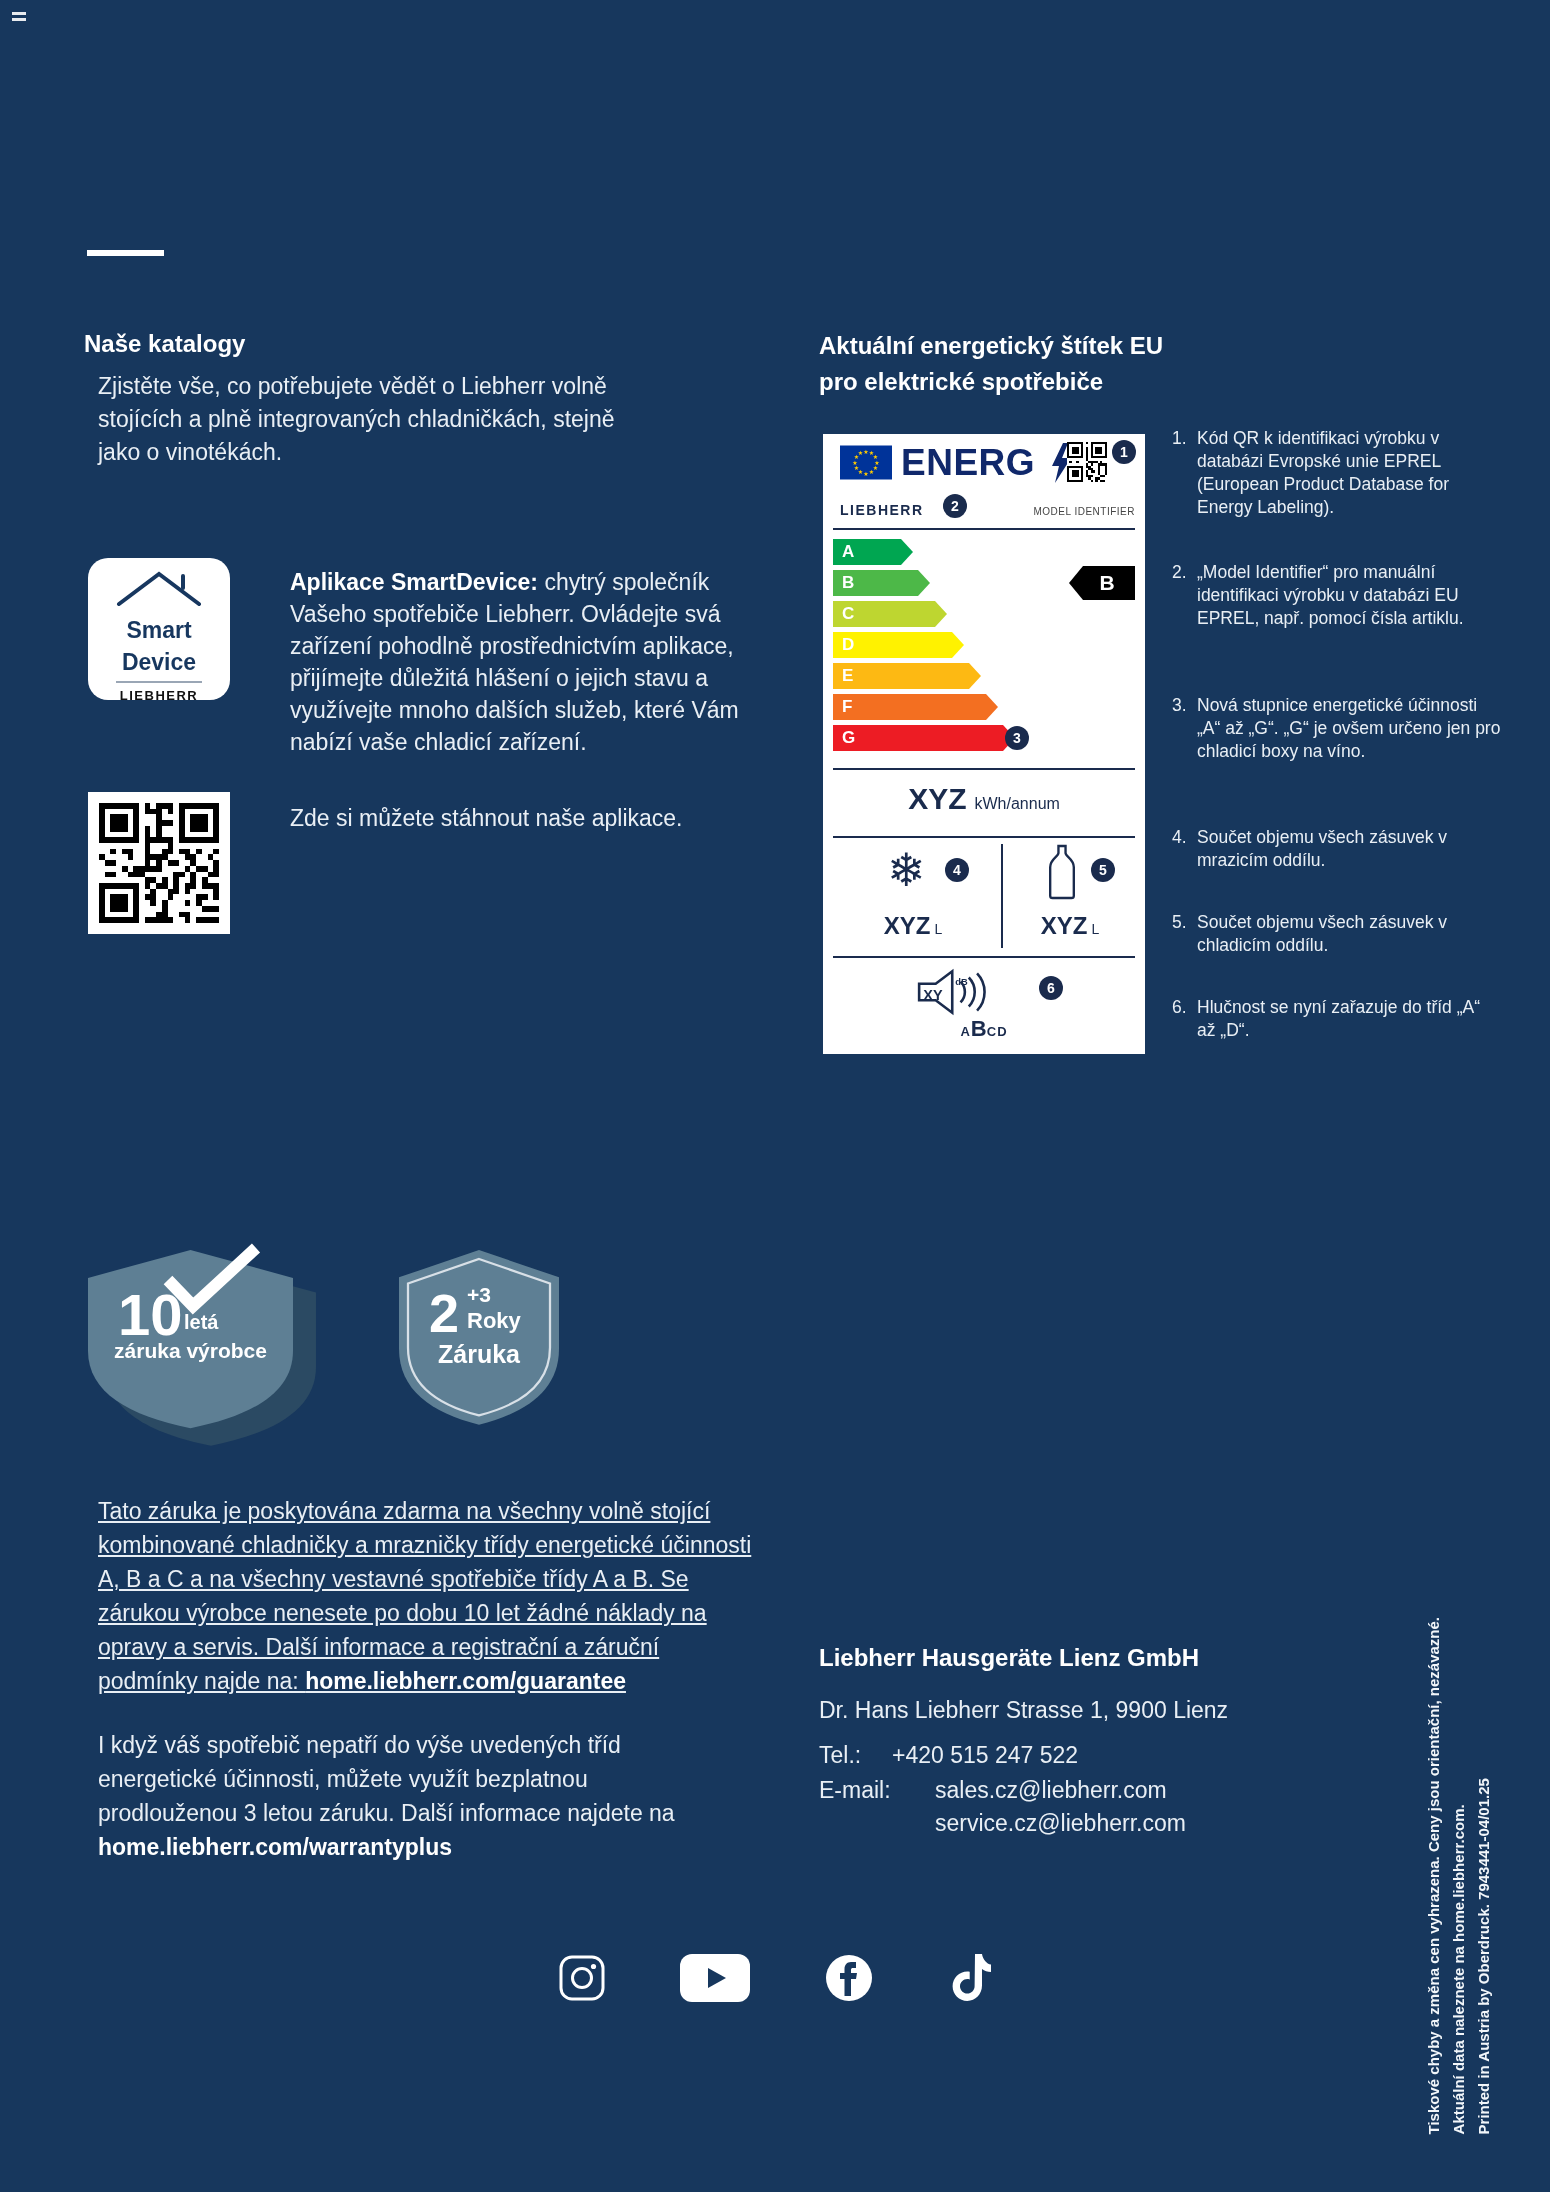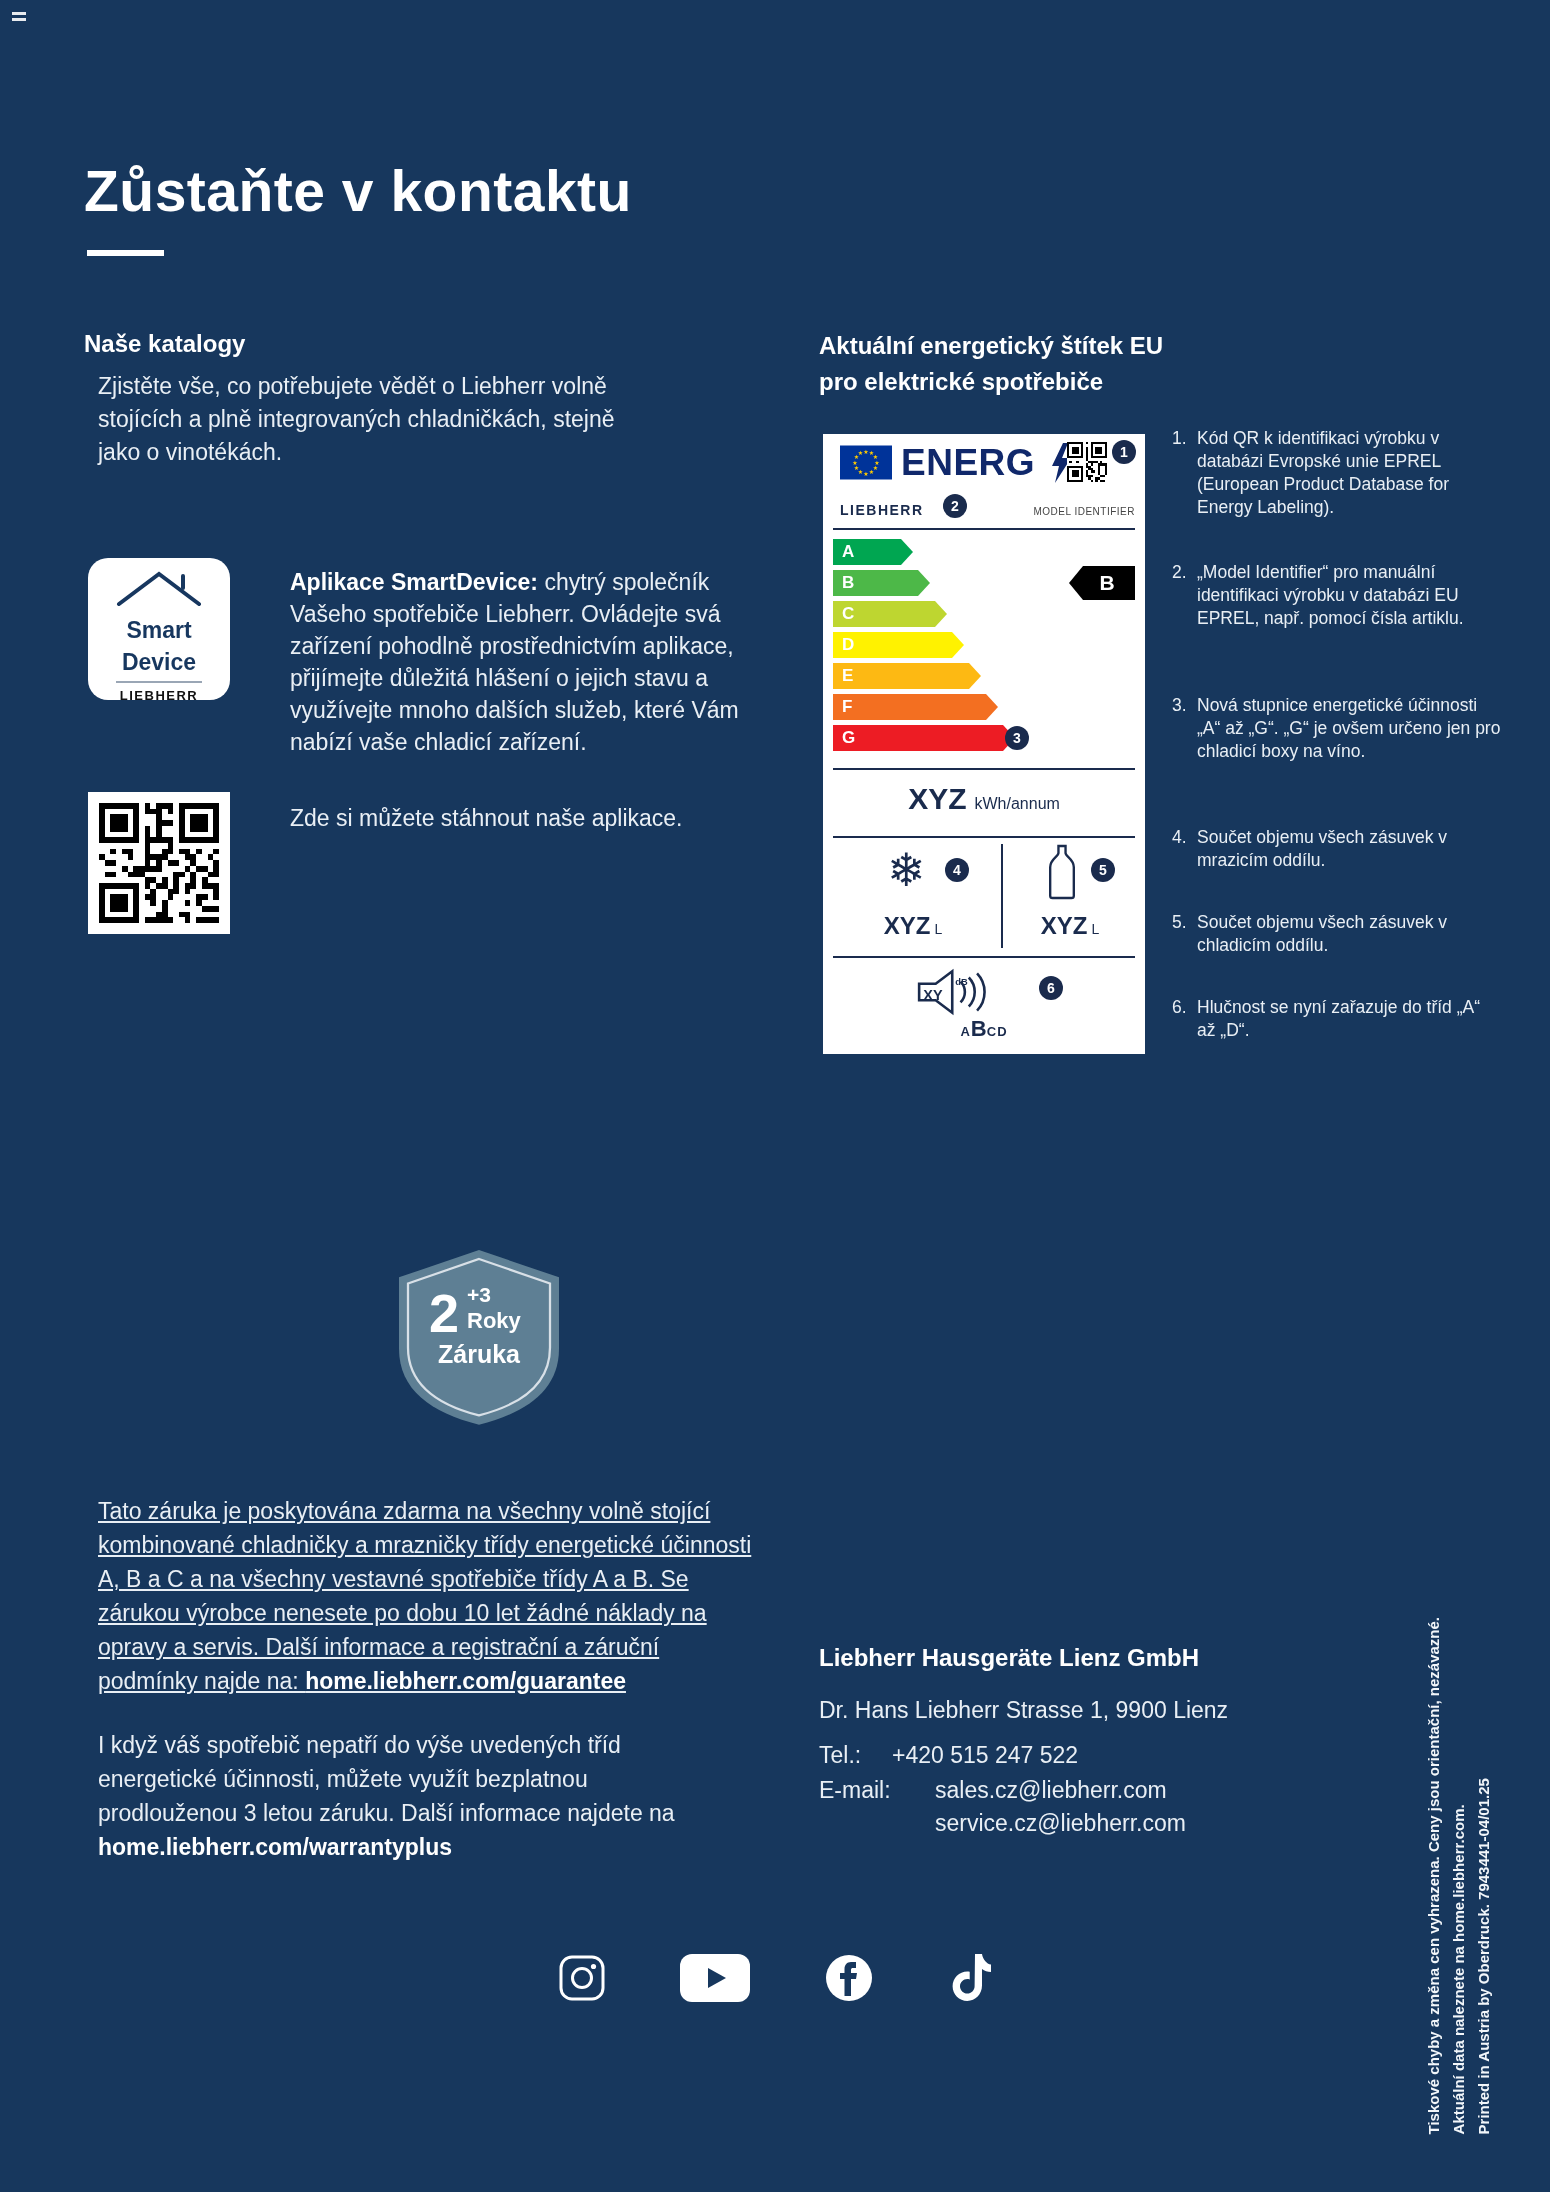--- a/index.html
+++ b/index.html
@@ -66,21 +66,20 @@
 </head>
 <body>
 
 <div class="page">
 
   <div class="regmark">
       <i></i>
       <i></i>
     </div>
 
-  <div class="abs t-title" style="left:84px;top:158px;">Zůstaňte v kontaktu</div>
   <div class="underline"></div>
 
   <div class="abs h-bold" style="left:84px;top:326px;">Naše katalogy</div>
   <p class="abs body-text" style="left:84px;top:356px;width:545px;">Zjistěte vše, co potřebujete vědět o Liebherr volně stojících a plně integrovaných chladničkách, stejně jako o vinotékách.</p>
 
   <div class="abs h-bold" style="left:819px;top:328px;">Aktuální energetický štítek EU</div>
   <div class="abs h-bold" style="left:819px;top:364px;">pro elektrické spotřebiče</div>
 
   <div class="badge">
     <div style="padding-top:10px;">
@@ -392,20 +391,30 @@
     </div>
   <div class="note" style="top:911px;">
       <span class="n">5.</span>
       <span>Součet objemu všech zásuvek v chladicím oddílu.</span>
     </div>
   <div class="note" style="top:996px;">
       <span class="n">6.</span>
       <span>Hlučnost se nyní zařazuje do tříd „A“ až „D“.</span>
     </div>
 
+  <div class="shield-block" style="left:88px;top:1242px;width:240px;height:205px;">
+    <svg width="240" height="205" viewBox="0 0 240 205">
+      <path d="M50 0 L100 18 V65 C100 92 80 107 50 115 C20 107 0 92 0 65 V18 Z" transform="translate(18,22) scale(2.1,1.58)" fill="#2b4a63"></path>
+      <path d="M50 0 L100 18 V65 C100 92 80 107 50 115 C20 107 0 92 0 65 V18 Z" transform="translate(0,8) scale(2.05,1.55)" fill="#5e7f94"></path>
+      <polyline points="80,38 105,64 168,6" fill="none" stroke="#ffffff" stroke-width="12"></polyline>
+    </svg>
+    <div class="shield-text" style="left:30px;top:44px;font-size:58px;">10</div>
+    <div class="shield-text" style="left:96px;top:70px;font-size:20px;">letá</div>
+    <div class="shield-text" style="left:0;top:98px;width:205px;text-align:center;font-size:21px;">záruka výrobce</div>
+  </div>
 
   <div class="shield-block" style="left:399px;top:1250px;width:160px;height:175px;">
     <svg width="160" height="175" viewBox="0 0 160 175">
       <path d="M50 0 L100 18 V65 C100 92 80 107 50 115 C20 107 0 92 0 65 V18 Z" transform="scale(1.6,1.52)" fill="#5e7f94"></path>
       <path d="M50 0 L100 18 V65 C100 92 80 107 50 115 C20 107 0 92 0 65 V18 Z" transform="translate(9,9) scale(1.42,1.36)" fill="none" stroke="#d8e0e7" stroke-width="1.6"></path>
     </svg>
     <div class="shield-text" style="left:30px;top:36px;font-size:54px;">2</div>
     <div class="shield-text" style="left:68px;top:34px;font-size:21px;">+3</div>
     <div class="shield-text" style="left:68px;top:60px;font-size:22px;">Roky</div>
     <div class="shield-text" style="left:0;top:92px;width:160px;text-align:center;font-size:25px;">Záruka</div>

